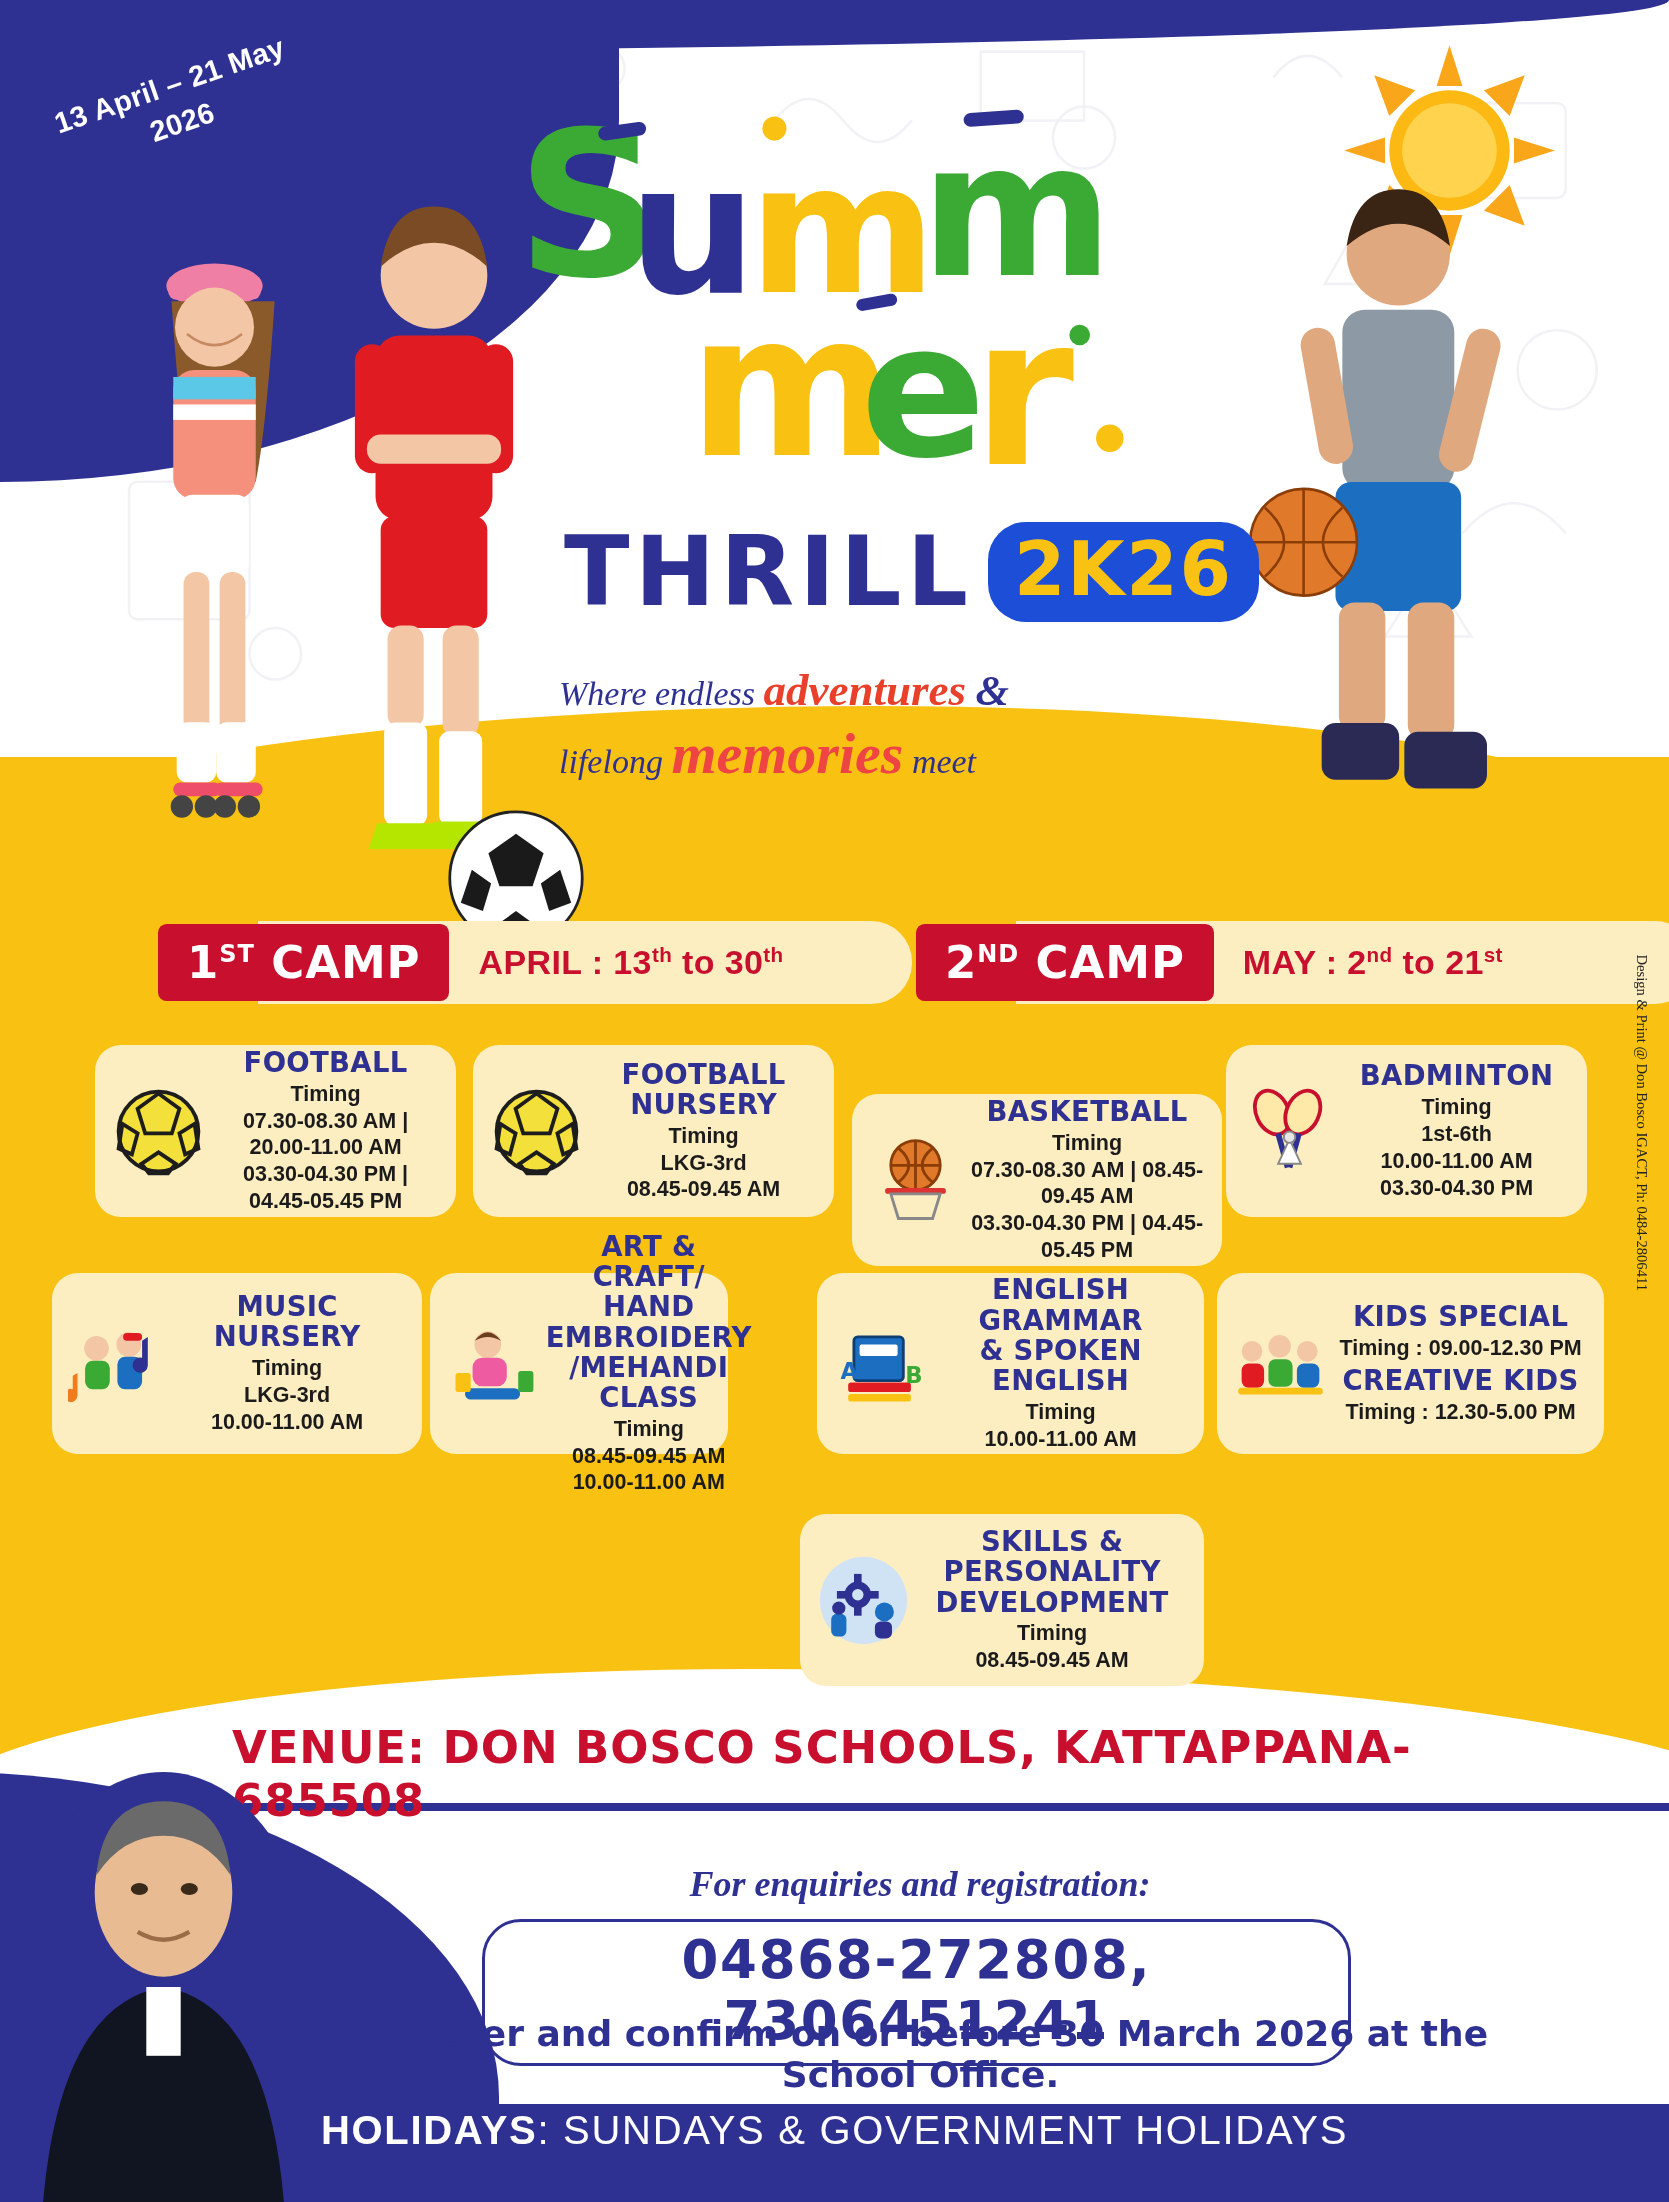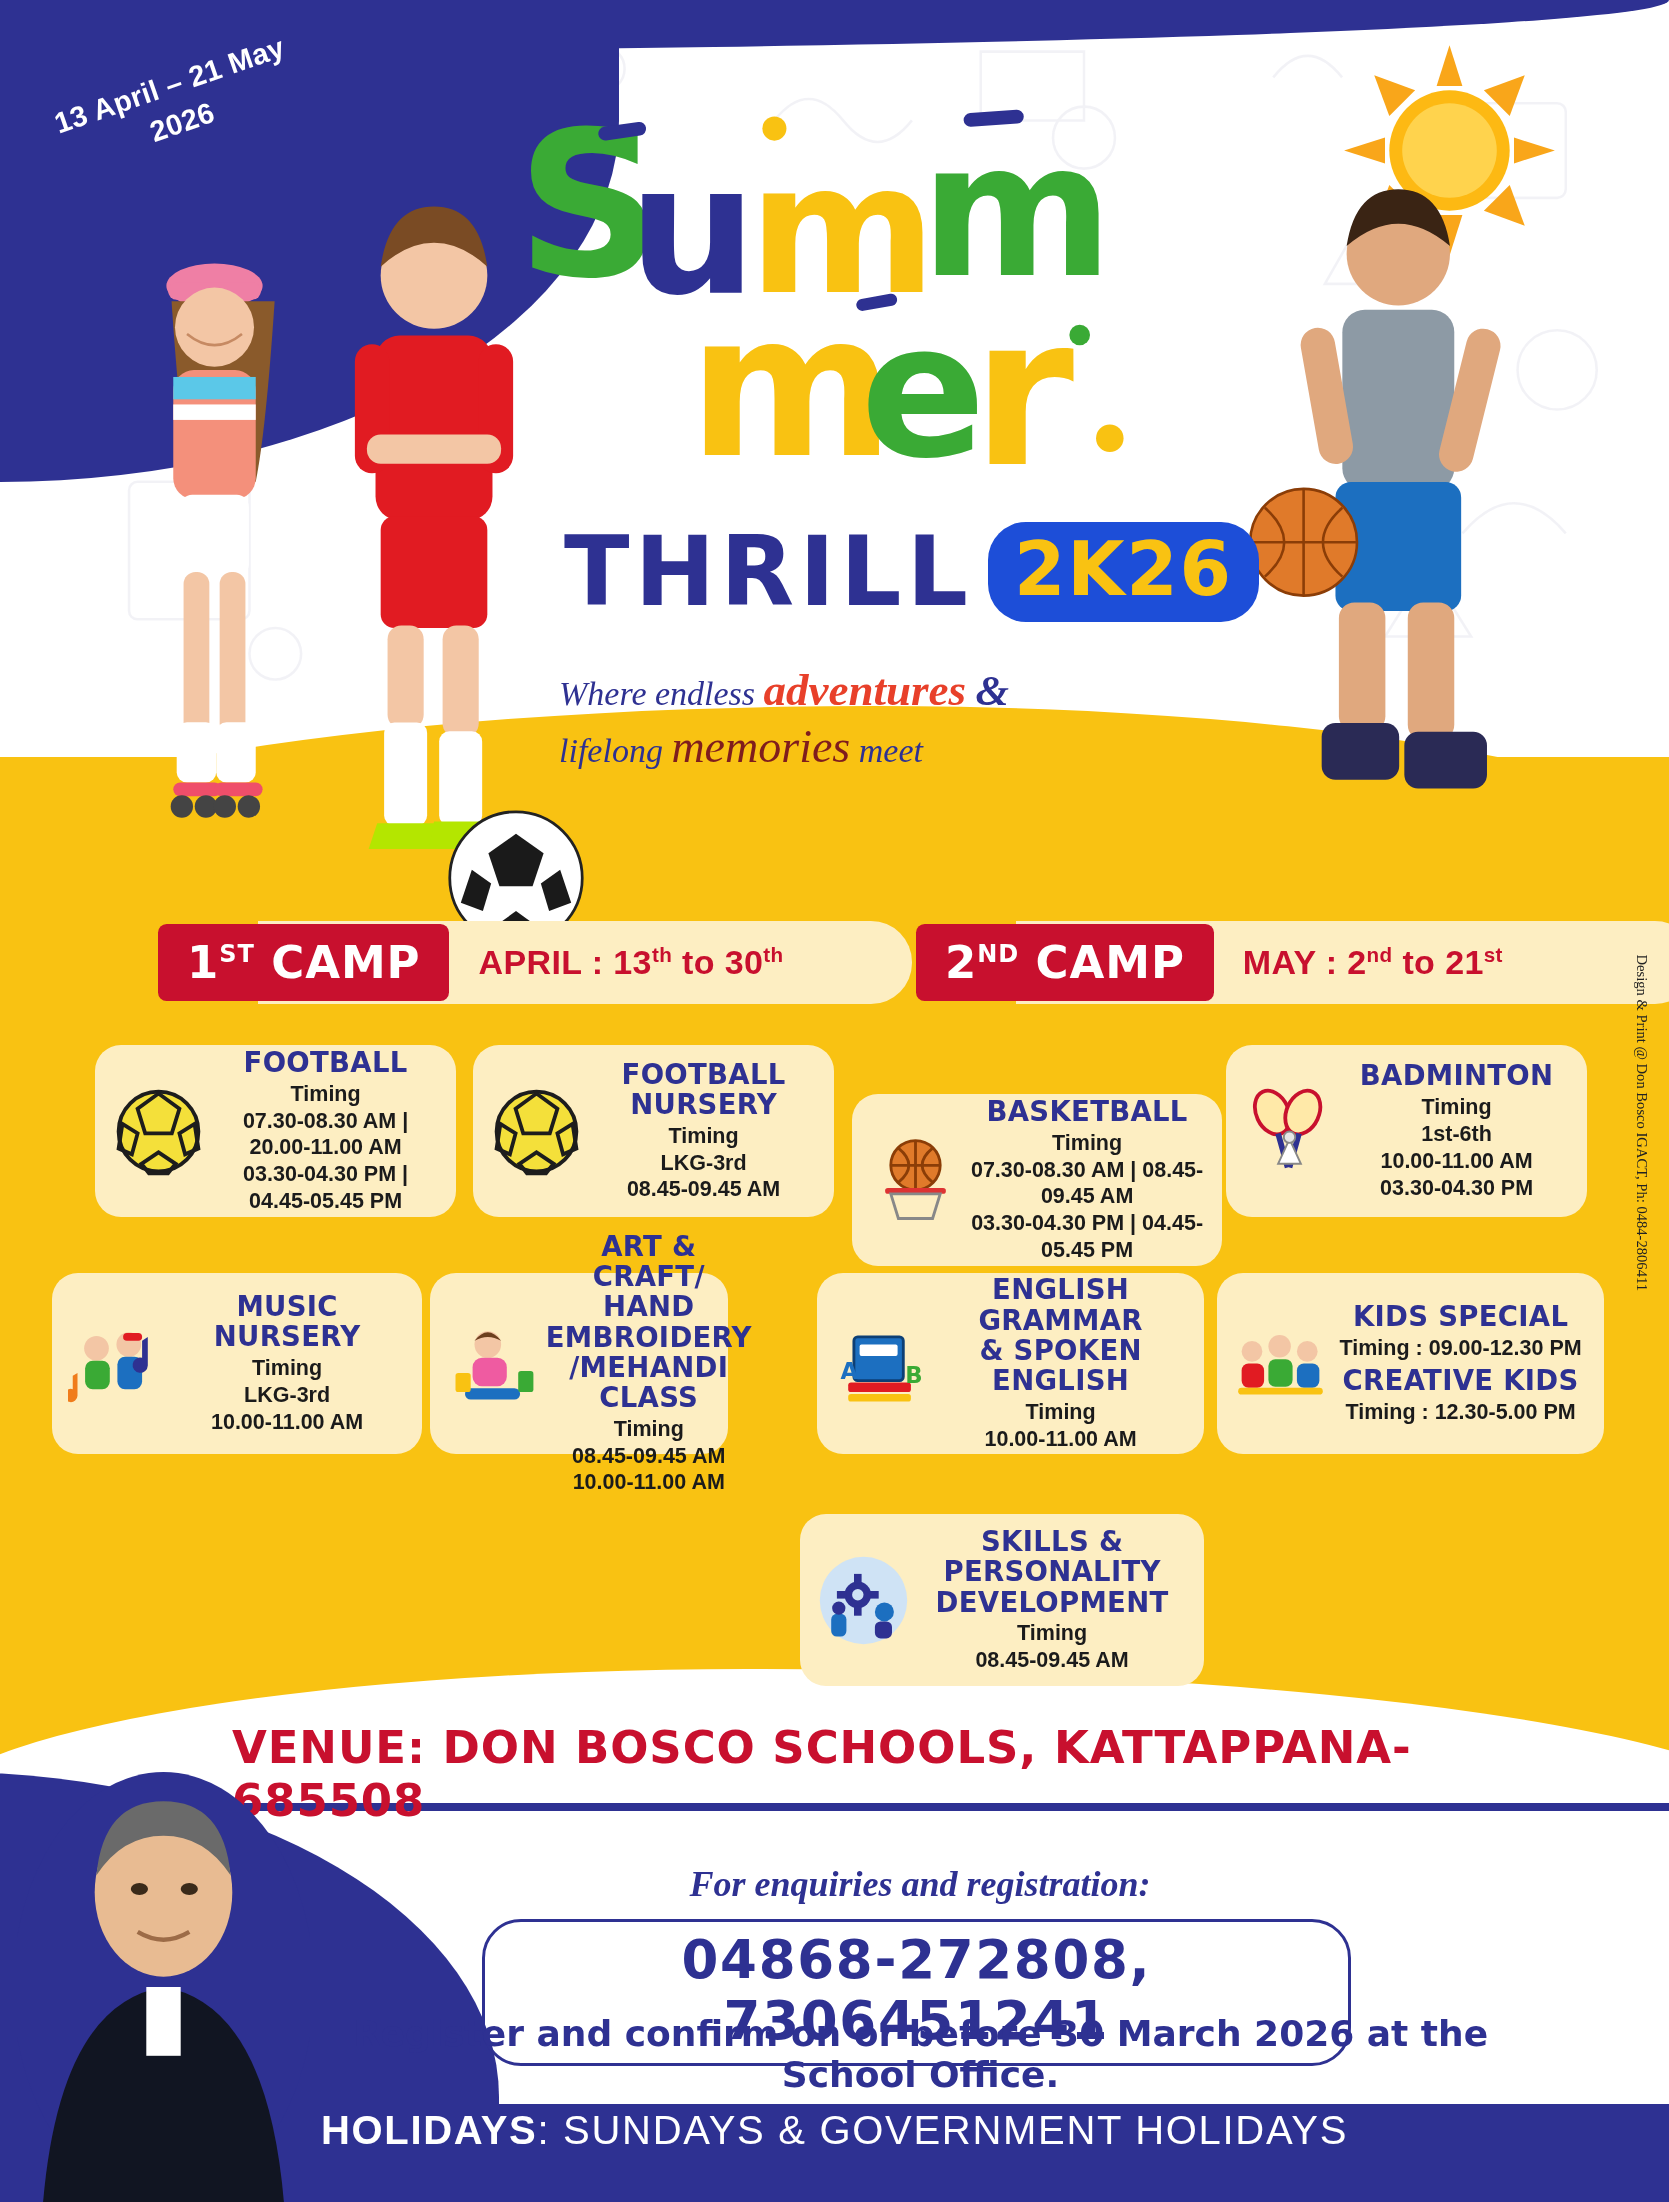--- a/index.html
+++ b/index.html
@@ -128,21 +128,21 @@
     left: 559px; top: 662px;
     width: 628px;
     z-index: 6;
     color: #2e3192;
     font-family: "Liberation Serif", serif;
     font-style: italic;
     font-size: 38px;
     line-height: 1.25;
   }
   .tagline .adv { color: #e8402a; font-weight: 700; font-size: 45px; }
-  .tagline .mem { color: #7f1d1d; font-weight: 400; font-size: 46px; }
+  .tagline .mem { color: #ef4444; font-weight: 700; font-size: 58px; }
   .tagline .amp { color: #2e3192; font-weight: 700; font-size: 43px; }
   .tagline .lite { font-size: 34px; }
 
   
   .kid { position: absolute; z-index: 4; }
 
   
   .kid-girl { left: 120px; top: 232px; width: 189px; height: 637px; }
   
   .kid-boy  { left: 305px; top: 185px; width: 258px; height: 714px; }

